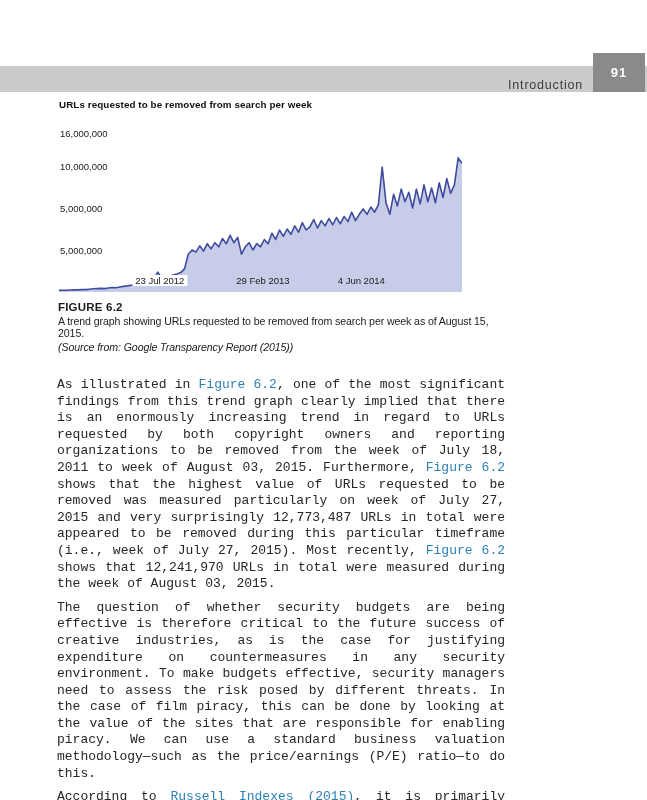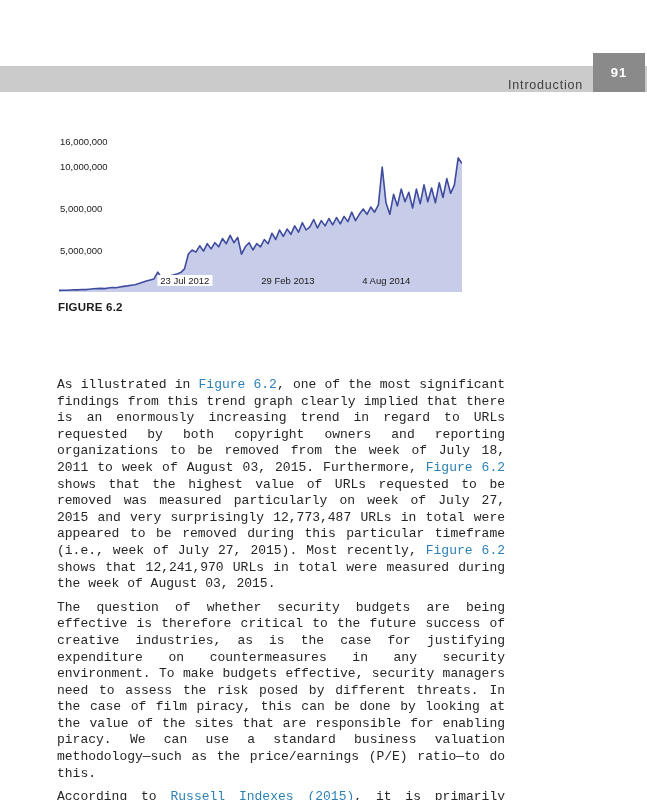--- a/index.html
+++ b/index.html
@@ -31,21 +31,21 @@
   .chart-area {
     position:absolute; left:59px; top:118px; width:403px; height:174px;
     border-bottom:2px solid #3f3f3f;
   }
   .chart-area svg { position:absolute; left:0; top:0; }
   .ytick {
     position:absolute; left:1px; font-size:9.5px; color:#1a1a1a; white-space:nowrap;
   }
   .xtick {
     position:absolute; bottom:4px; transform:translateX(-50%);
-    font-size:9.5px; color:#1a1a1a; white-space:nowrap;margin-left:25px;
+    font-size:9.5px; color:#1a1a1a; white-space:nowrap;
   }
   .xtick.bg { background:#ffffff; padding:0 3px; }
   
   .caption { position:absolute; left:58px; top:301px; width:448px; color:#1c1c1c; }
   .caption .cap-label { font-size:11.5px; font-weight:bold; letter-spacing:0.2px; }
   .caption .cap-text  { font-size:10.6px; margin-top:2px; letter-spacing:-0.1px; }
   .caption .cap-source{ font-size:10.6px; font-style:italic; margin-top:2px; letter-spacing:-0.1px; }
   
   .body-text {
     position:absolute; left:57px; top:377px; width:448px;
@@ -58,38 +58,41 @@
 </head>
 <body>
 
 <div class="page">
 
   <div class="header-bar">
     <span class="header-title">Introduction</span>
     <span class="page-num-box">91</span>
   </div>
 
+  <div class="chart-title">URLs requested to be removed from search per week</div>
 
   <div class="chart-area" id="chart-area">
     <svg id="chart-svg" width="403" height="174" viewBox="0 0 403 174">
       <polygon id="area-fill" points="0,174 0.0,172.4 3.8,172.2 7.6,172.3 11.4,172.0 15.2,171.8 19.0,171.9 22.8,171.5 26.6,171.6 30.4,171.2 34.2,170.8 38.0,170.6 41.8,170.4 45.6,170.6 49.4,170.0 53.2,169.5 57.0,169.7 60.8,169.0 64.6,168.4 68.4,167.9 72.2,167.3 76.0,166.7 79.8,165.6 83.6,164.3 87.4,163.0 91.2,161.9 95.0,160.9 98.8,154.1 102.7,160.3 106.5,159.1 110.3,158.0 114.1,157.0 117.9,155.9 121.7,154.6 125.5,150.9 129.3,136.2 133.1,132.0 136.9,134.1 140.7,127.8 144.5,133.1 148.3,125.7 152.1,130.9 155.9,124.7 159.7,128.8 163.5,120.5 167.3,125.7 171.1,117.3 174.9,124.7 178.7,119.4 182.5,136.2 186.3,128.8 190.1,124.7 193.9,132.0 197.7,125.7 201.5,128.8 205.3,121.5 209.1,125.7 212.9,115.2 216.7,121.5 220.5,112.0 224.3,118.3 228.1,111.0 231.9,116.3 235.7,107.9 239.5,114.2 243.3,104.7 247.1,112.0 250.9,108.9 254.7,101.5 258.5,110.0 262.3,102.6 266.1,107.9 269.9,100.5 273.7,106.8 277.5,99.5 281.3,105.8 285.1,98.4 288.9,103.6 292.7,94.2 296.5,102.6 300.3,96.3 304.2,91.0 308.0,96.3 311.8,89.0 315.6,94.2 319.4,86.8 323.2,49.0 327.0,84.8 330.8,96.3 334.6,76.3 338.4,87.9 342.2,71.1 346.0,83.7 349.8,74.3 353.6,90.0 357.4,71.1 361.2,85.8 365.0,66.9 368.8,83.7 372.6,70.0 376.4,84.8 380.2,64.8 384.0,79.5 387.8,60.6 391.6,75.3 395.4,66.9 399.2,39.9 403.0,45.5 403,174" fill="#c7cde8"></polygon>
       <polyline id="area-line" fill="none" stroke-width="1.6" stroke-linejoin="round" points="0.0,172.4 3.8,172.2 7.6,172.3 11.4,172.0 15.2,171.8 19.0,171.9 22.8,171.5 26.6,171.6 30.4,171.2 34.2,170.8 38.0,170.6 41.8,170.4 45.6,170.6 49.4,170.0 53.2,169.5 57.0,169.7 60.8,169.0 64.6,168.4 68.4,167.9 72.2,167.3 76.0,166.7 79.8,165.6 83.6,164.3 87.4,163.0 91.2,161.9 95.0,160.9 98.8,154.1 102.7,160.3 106.5,159.1 110.3,158.0 114.1,157.0 117.9,155.9 121.7,154.6 125.5,150.9 129.3,136.2 133.1,132.0 136.9,134.1 140.7,127.8 144.5,133.1 148.3,125.7 152.1,130.9 155.9,124.7 159.7,128.8 163.5,120.5 167.3,125.7 171.1,117.3 174.9,124.7 178.7,119.4 182.5,136.2 186.3,128.8 190.1,124.7 193.9,132.0 197.7,125.7 201.5,128.8 205.3,121.5 209.1,125.7 212.9,115.2 216.7,121.5 220.5,112.0 224.3,118.3 228.1,111.0 231.9,116.3 235.7,107.9 239.5,114.2 243.3,104.7 247.1,112.0 250.9,108.9 254.7,101.5 258.5,110.0 262.3,102.6 266.1,107.9 269.9,100.5 273.7,106.8 277.5,99.5 281.3,105.8 285.1,98.4 288.9,103.6 292.7,94.2 296.5,102.6 300.3,96.3 304.2,91.0 308.0,96.3 311.8,89.0 315.6,94.2 319.4,86.8 323.2,49.0 327.0,84.8 330.8,96.3 334.6,76.3 338.4,87.9 342.2,71.1 346.0,83.7 349.8,74.3 353.6,90.0 357.4,71.1 361.2,85.8 365.0,66.9 368.8,83.7 372.6,70.0 376.4,84.8 380.2,64.8 384.0,79.5 387.8,60.6 391.6,75.3 395.4,66.9 399.2,39.9 403.0,45.5" stroke="#3e4b9e"></polyline>
     </svg>
 
-  <div class="ytick" style="top: 18px;">16,000,000</div>
+  <div class="ytick" style="top: 10px;">16,000,000</div>
       <div class="ytick" style="top: 43px;">10,000,000</div>
       <div class="ytick" style="top: 85px;">5,000,000</div>
       <div class="ytick" style="top: 127px;">5,000,000</div>
       <div class="xtick bg" style="left: 100.75px;">23 Jul 2012</div>
       <div class="xtick" style="left: 203.918px;">29 Feb 2013</div>
-      <div class="xtick" style="left: 302.25px;">4 Aug 2014</div>
+      <div class="xtick" style="left: 302.25px;">4 Jun 2014</div>
     </div>
 
   <div class="caption">
     <div class="cap-label">FIGURE 6.2</div>
+    <div class="cap-text">A trend graph showing URLs requested to be removed from search per week as of August 15, 2015.</div>
+    <div class="cap-source">(Source from: Google Transparency Report (2015))</div>
   </div>
 
   <div class="body-text" id="body-text">
 
   <p><span>As illustrated in </span><span class="link">Figure 6.2</span><span>, one of the most significant findings from this trend graph clearly implied that there is an enormously increasing trend in regard to URLs requested by both copyright owners and reporting organizations to be removed from the week of July 18, 2011 to week of August 03, 2015. Furthermore, </span><span class="link">Figure 6.2</span><span> shows that the highest value of URLs requested to be removed was measured particularly on week of July 27, 2015 and very surprisingly 12,773,487 URLs in total were appeared to be removed during this particular timeframe (i.e., week of July 27, 2015). Most recently, </span><span class="link">Figure 6.2</span><span> shows that 12,241,970 URLs in total were measured during the week of August 03, 2015.</span></p>
       <p><span>The question of whether security budgets are being effective is therefore critical to the future success of creative industries, as is the case for justifying expenditure on countermeasures in any security environment. To make budgets effective, security managers need to assess the risk posed by different threats. In the case of film piracy, this can be done by looking at the value of the sites that are responsible for enabling piracy. We can use a standard business valuation methodology—such as the price/earnings (P/E) ratio—to do this.</span></p>
       <p><span>According to </span><span class="link">Russell Indexes (2015)</span><span>, it is primarily defined that “The Russell 2000 Index is designed to calculate the performance of the selected small-cap stock market index or segment in accordance with the U.S. equity universe. The Russell 2000 Index can be described as a subset of the Russell 3000 Index, which accounts for about 10% of the market capitalization of the index. It is primarily consisted of about 2000 shares of the small securities on the basis of a mixture of both present index membership and their stock market cap.</span></p>
     </div>
 
 </div>

